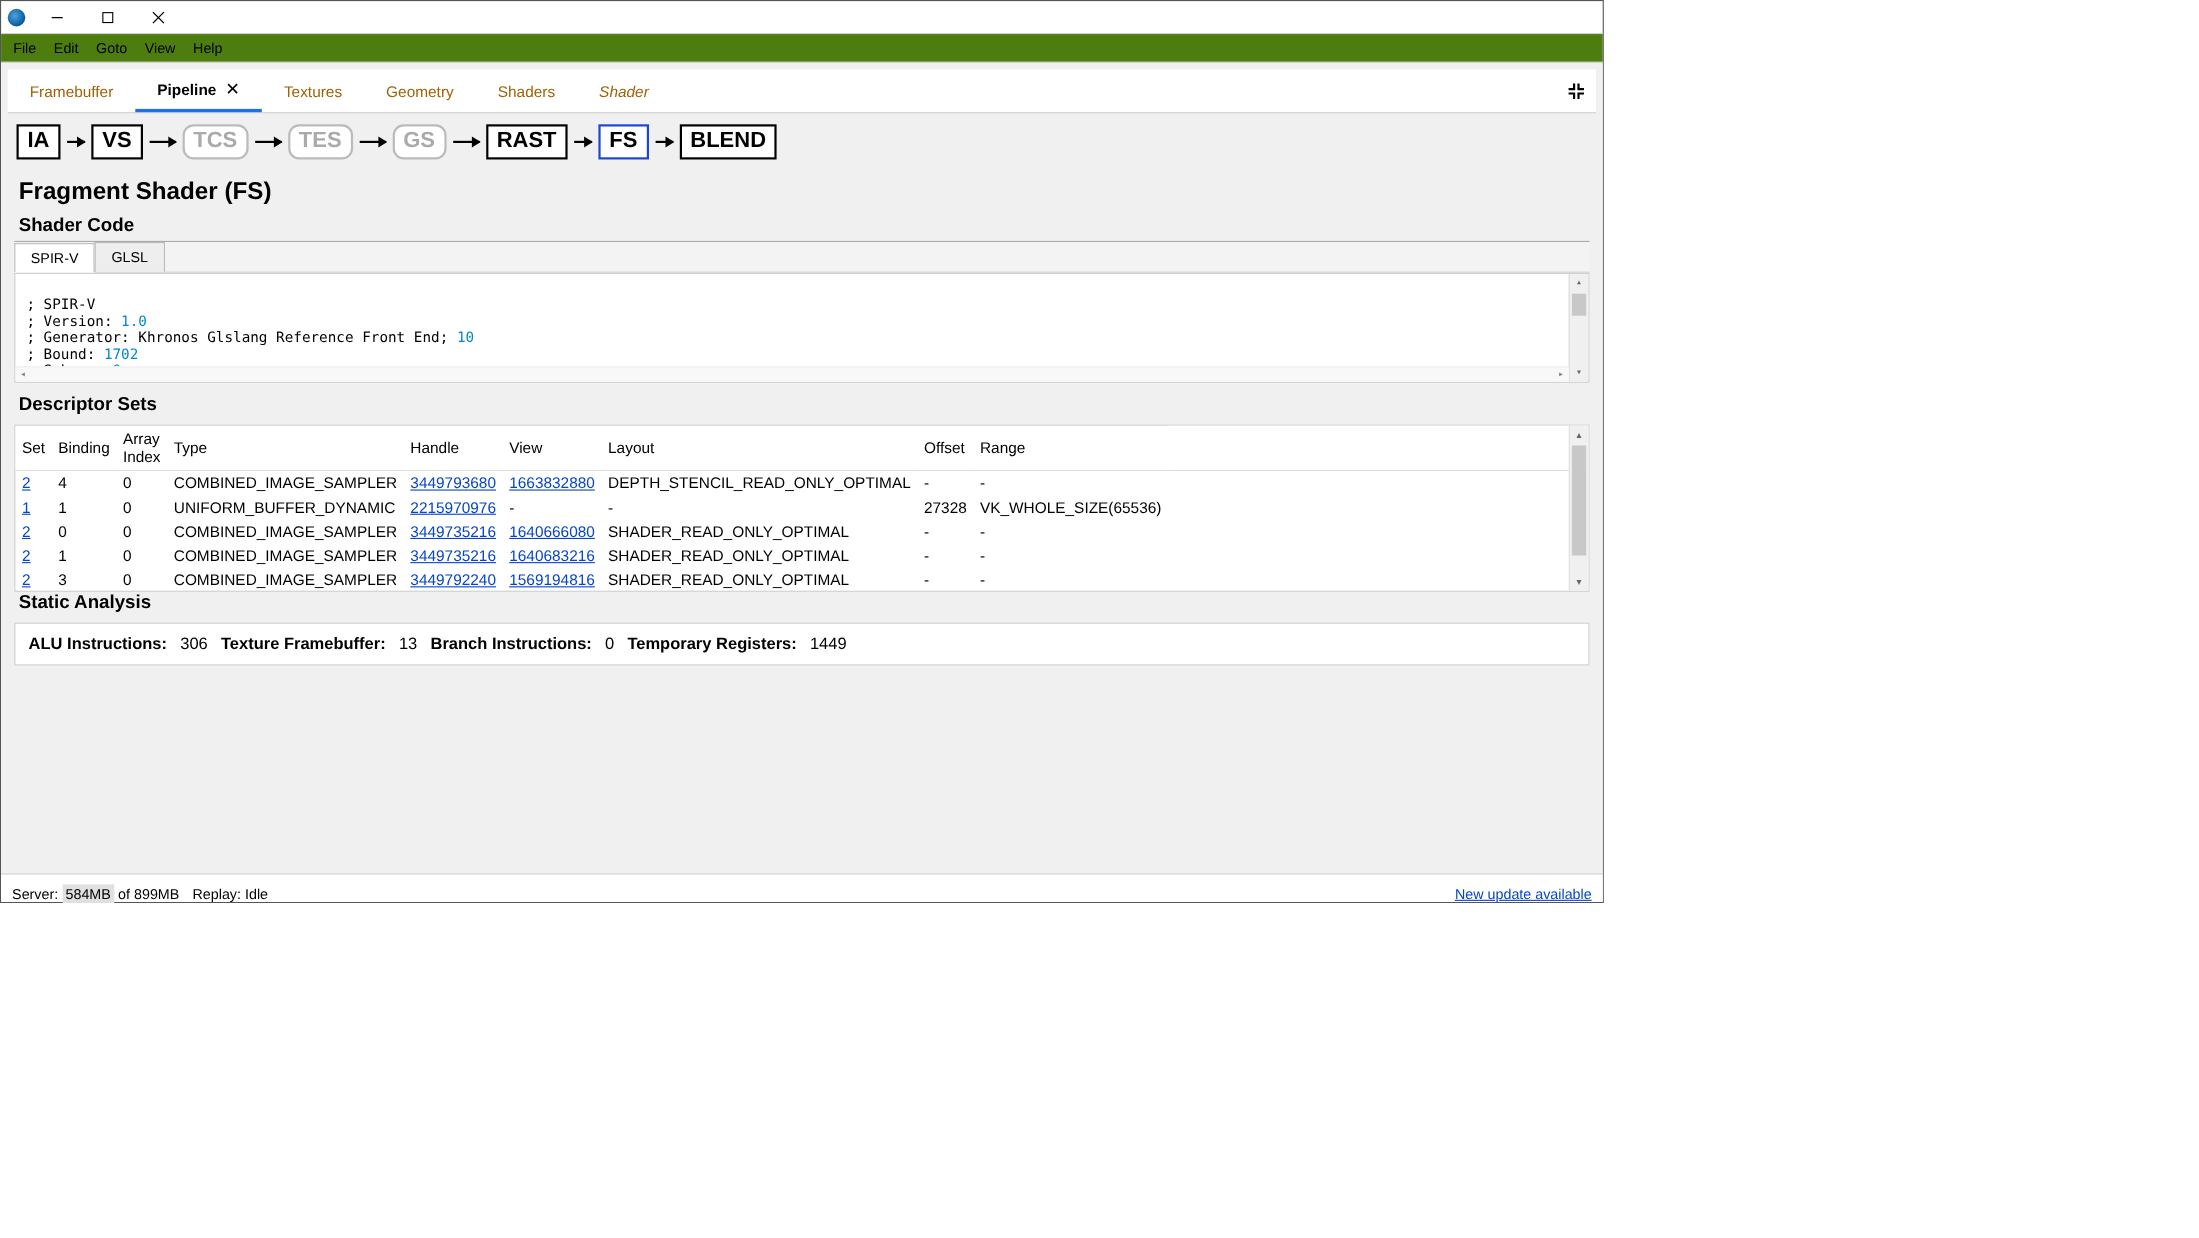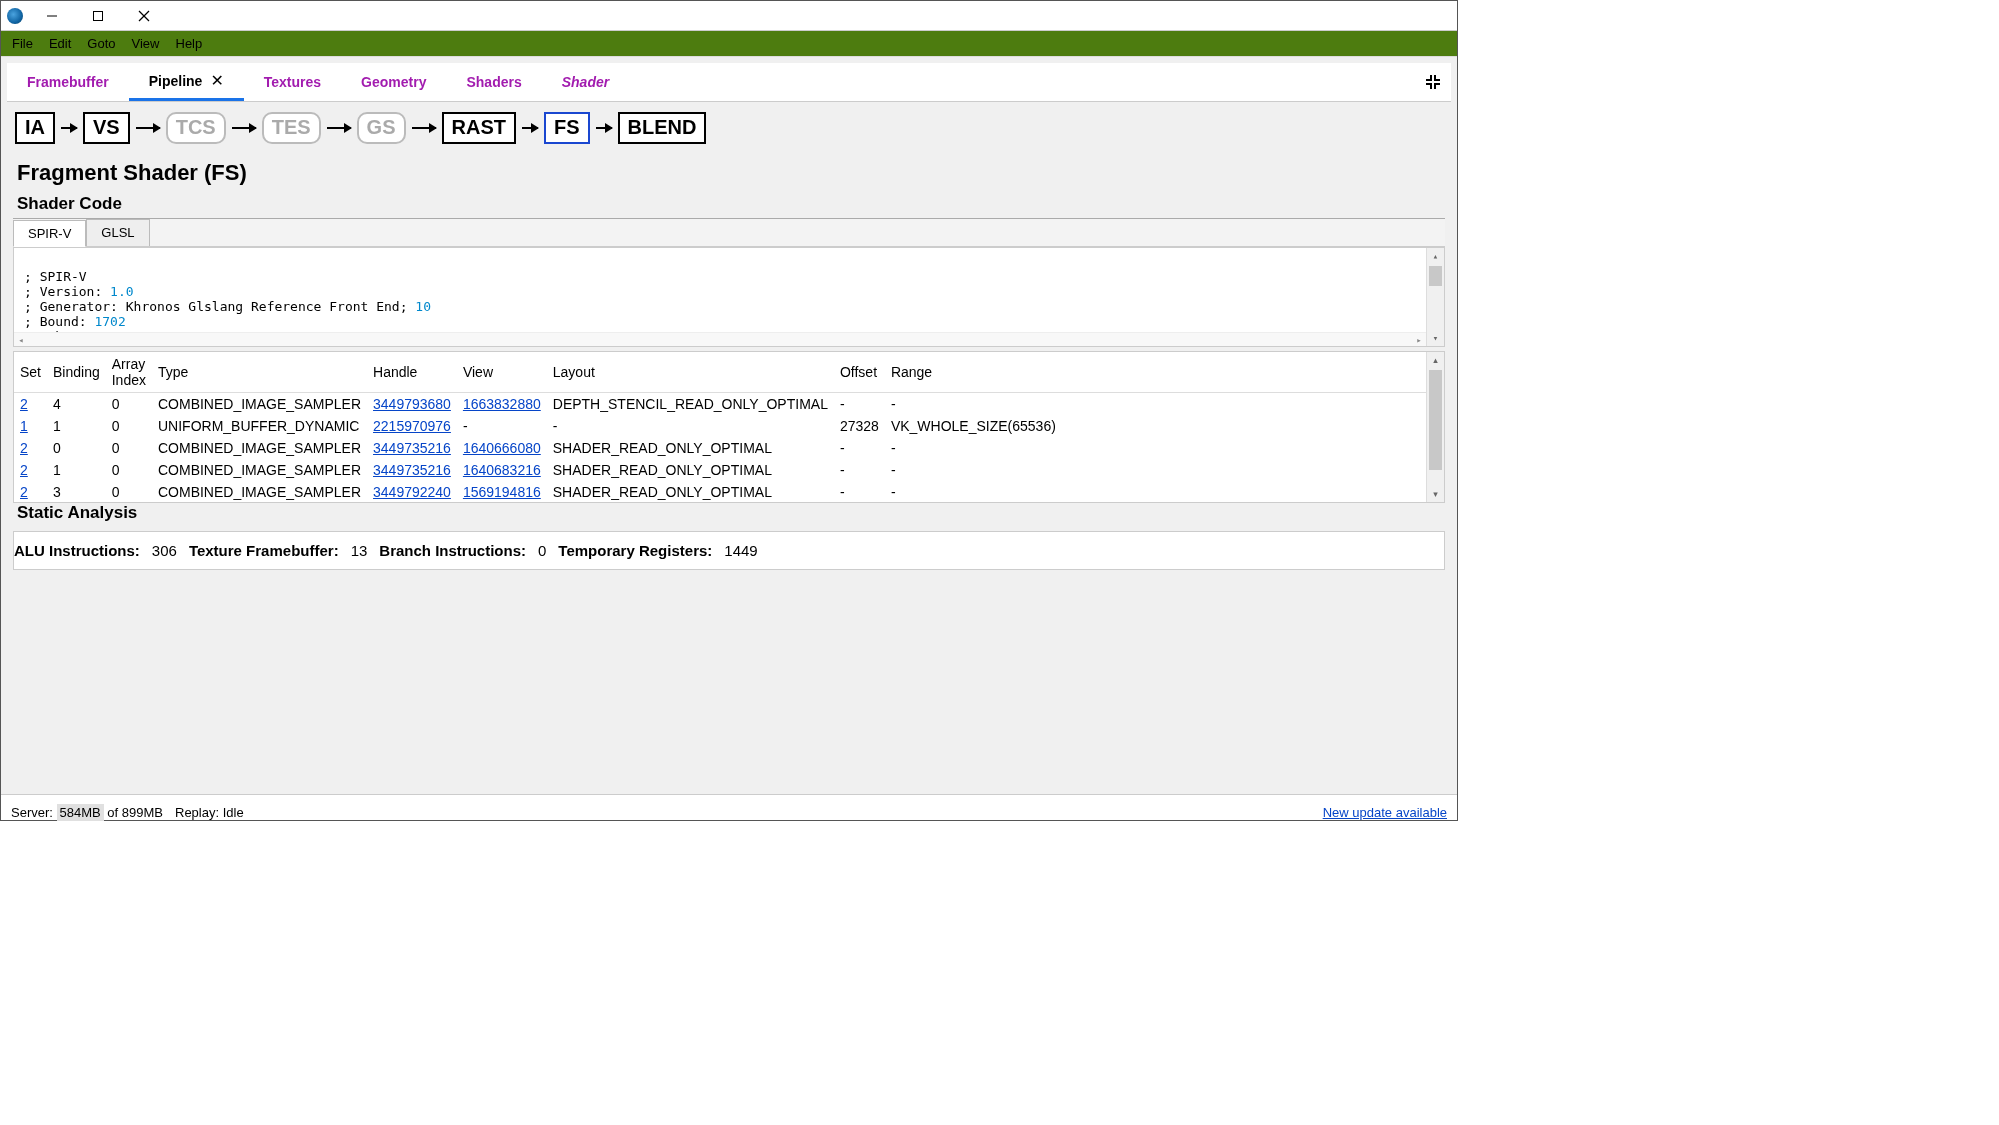--- a/index.html
+++ b/index.html
@@ -8,21 +8,21 @@
 .titlebar { height: 30px; display: flex; align-items: center; padding: 0 2px 0 6px; border-bottom: 1px solid #ccc; }
 .app-icon { width: 16px; height: 16px; border-radius: 50%; background: radial-gradient(circle at 40% 40%, #4aa3df 0, #1064a3 60%, #083b5c 100%); margin-right: 6px; }
 .title-text { flex: 1; font-size: 13px; }
 .win-controls { display: flex; }
 .win-btn { width: 46px; height: 30px; display: flex; align-items: center; justify-content: center; }
 .win-btn svg { width: 12px; height: 12px; }
 .menubar { height: 26px; display: flex; align-items: center; padding: 0 4px; gap: 2px; background:#4d7c0f; border-bottom: 1px solid #ddd; }
 .menu-item { padding: 3px 7px; font-size: 13px; }
 .content { flex: 1; display: flex; flex-direction: column; background: #f0f0f0; padding: 6px 6px 0 6px; overflow: hidden; }
 .tabbar { display: flex; align-items: center; background: #fff; border-bottom: 1px solid #ccc; position: relative; }
-.tab { padding: 8px 20px; font-size: 14px; color: #a21caf; display:flex; align-items:center; gap:8px;font-weight:bold; }
+.tab { padding: 8px 20px; font-size: 14px; color: #a16207; display:flex; align-items:center; gap:8px; }
 .tab.active { font-weight: 600; color: #000; border-bottom: 3px solid #1a73e8; }
 .tab.italic { font-style: italic; }
 .tab .close-x { font-weight: 400; font-size: 16px; }
 .tabbar .spacer { flex: 1; }
 .collapse-icon { width: 28px; height: 28px; display:flex; align-items:center; justify-content:center; margin-right:4px; }
 .pipeline-strip { padding: 10px 8px 14px 8px; display: flex; align-items: center; gap: 6px; }
 .stage { padding: 3px 8px 5px 8px; font-size: 20px; font-weight: 700; border: 2px solid #000; background:#fff; line-height: 1; }
 .stage.disabled { border-color: #bbb; color: #aaa; border-radius: 10px; }
 .stage.selected { border: 2px solid #1a47d0; }
 .arrow { width: 24px; height: 2px; background: #000; position: relative; }
@@ -38,21 +38,21 @@
 .vscroll { position:absolute; right:0; top:0; width:18px; height:100%; background:#f0f0f0; border-left:1px solid #ddd; }
 .vscroll .thumb { position:absolute; left:2px; right:2px; background:#c8c8c8; }
 .vscroll .arrow-btn { position:absolute; left:0; right:0; height:16px; display:flex; align-items:center; justify-content:center; font-size:9px; color:#666;}
 .hscroll { position:absolute; left:0; right:18px; bottom:0; height:14px; background:#f8f8f8; border-top:1px solid #eee; }
 .hscroll .hbtn { position:absolute; top:0; width:14px; height:14px; display:flex; align-items:center; justify-content:center; font-size:9px; color:#888;}
 .table-wrap { background:#fff; border:1px solid #ccc; margin: 4px 6px 0 6px; position:relative; height: 152px; overflow:hidden; }
 .dtable { width: 100%; border-collapse: collapse; font-size: 14px; }
 .dtable th { text-align:left; font-weight:400; padding: 4px 6px; border-bottom:1px solid #ddd; background:#fff; position:sticky; top:0;}
 .dtable td { padding: 3px 6px; white-space:nowrap; }
 .dtable a { color: #0645c8; text-decoration: underline; }
-.stat-box { background:#fff; border:1px solid #ccc; margin: 4px 6px; padding: 10px 0; display:flex; gap: 12px; font-size:15px;align-items:center; }
+.stat-box { background:#fff; border:1px solid #ccc; margin: 4px 6px; padding: 10px 12px; display:flex; gap: 12px; font-size:15px;align-items:center; }
 .stat-box .lab { font-weight:700; }
 .statusbar { height: 26px; border-top:1px solid #ccc; background:#fff; display:flex; align-items:flex-end; padding: 0 10px; font-size:13px; gap: 12px;}
 .statusbar .filler { flex:1; }
 .statusbar a { color:#0645c8; text-decoration: underline; }
 .mem-used { background:#e0e0e0; padding: 1px 3px; }
 </style>
 </head>
 <body>
 
 <div class="window">
@@ -157,20 +157,21 @@
         <div class="arrow-btn" style="top:0">▴</div>
         <div class="thumb" style="top:18px;height:20px"></div>
         <div class="arrow-btn" style="bottom:0">▾</div>
       </div>
       <div class="hscroll">
         <div class="hbtn" style="left:0">◂</div>
         <div class="hbtn" style="right:0">▸</div>
       </div>
     </div>
 
+    <div class="section-sub" style="padding-top:10px">Descriptor Sets</div>
     <div class="table-wrap">
       <table class="dtable">
         <thead>
             <tr>
           <th>Set</th>
           <th>Binding</th>
           <th>Array Index</th>
           <th>Type</th>
           <th>Handle</th>
           <th>View</th>

